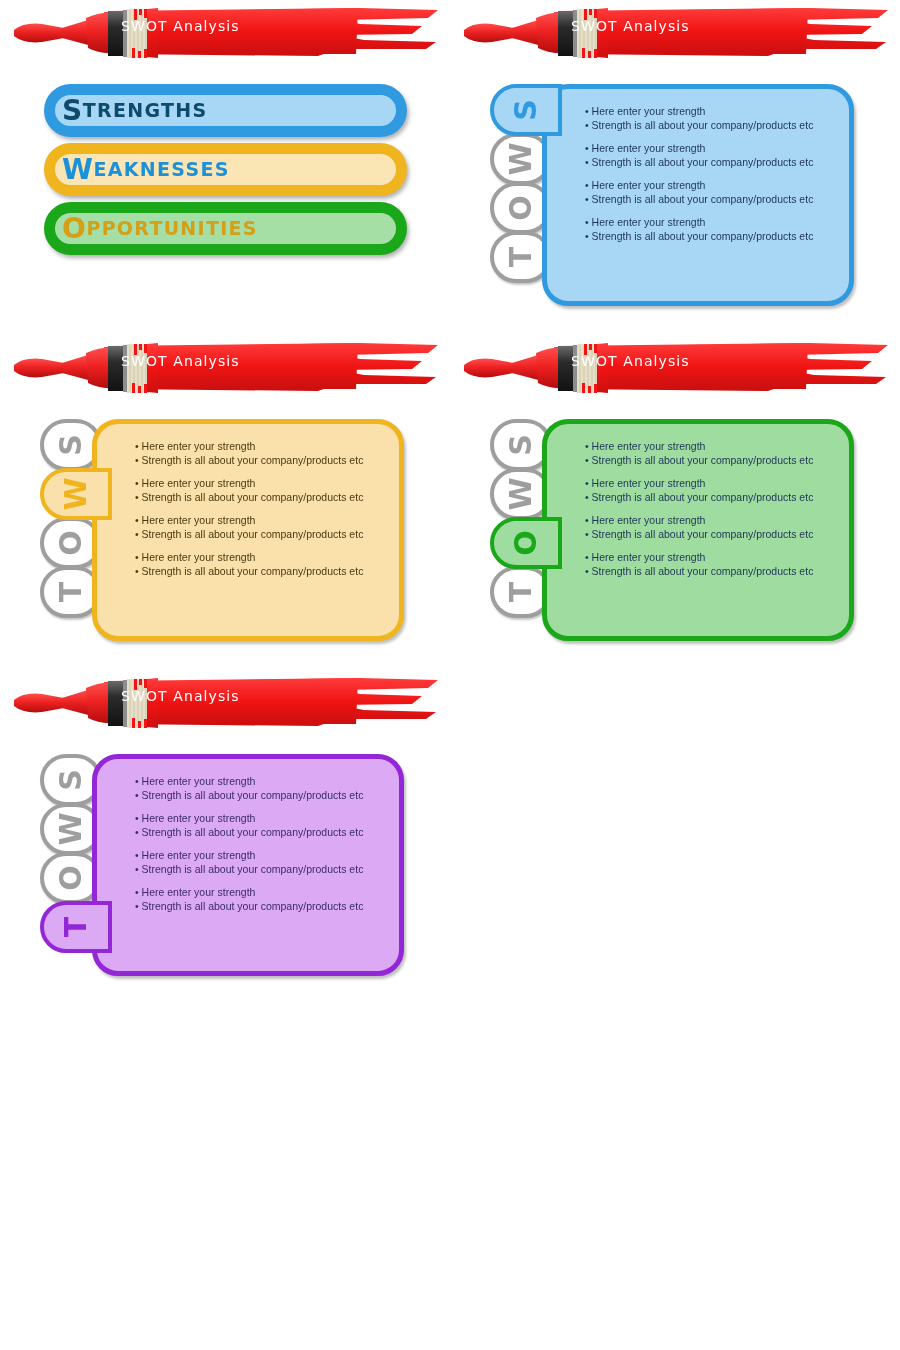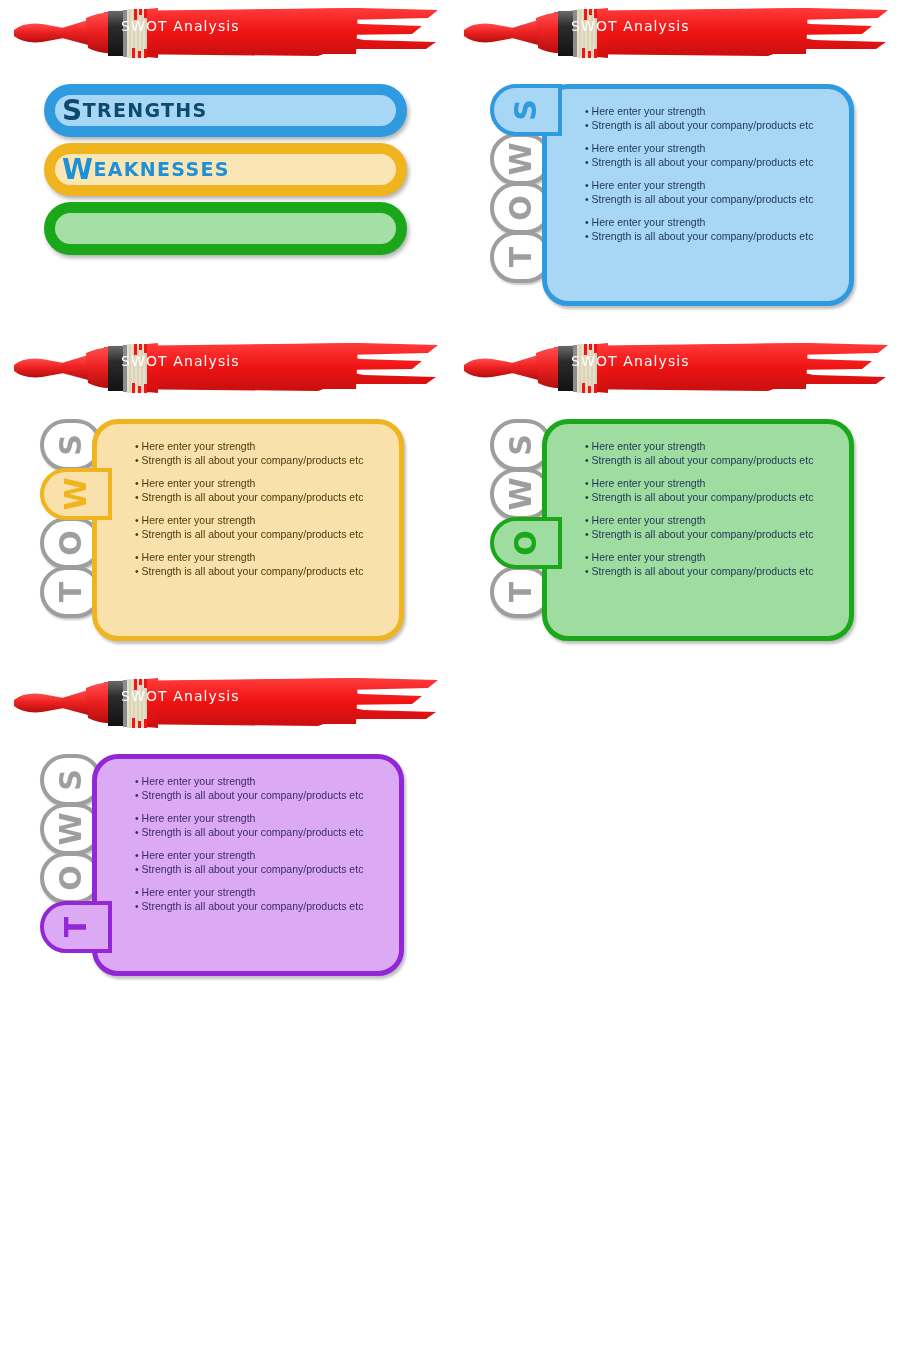--- a/index.html
+++ b/index.html
@@ -122,20 +122,23 @@
         <div class="pill">
           <div class="scallop" style="background:#efb41e;"></div>
           <div class="inner" style="background:#fae6b4;border:2px solid #efb41e;"></div>
           <div class="ptext" style="color:#1e90d8">
              <span class="cap">W</span><span class="rest">EAKNESSES</span>
           </div>
         </div>
         <div class="pill">
           <div class="scallop" style="background:#1aa81a;"></div>
           <div class="inner" style="background:#a6dfa6;border:2px solid #1aa81a;"></div>
+          <div class="ptext" style="color:#d4a017">
+             <span class="cap">O</span><span class="rest">PPORTUNITIES</span>
+          </div>
         </div>
       </div>
     </div>
     <div class="slide" style="left: 450px; top: 0px;">
       <div class="brush">
 
   <svg width="434" height="58" viewBox="0 0 434 58">
     <defs>
       <linearGradient id="hg" x1="0" y1="0" x2="0" y2="1">
         <stop offset="0" stop-color="#ff4d4d"></stop>

